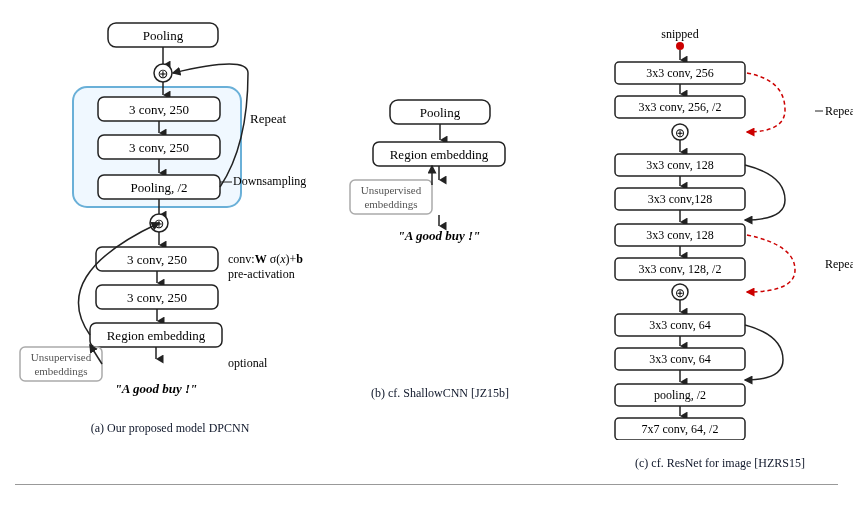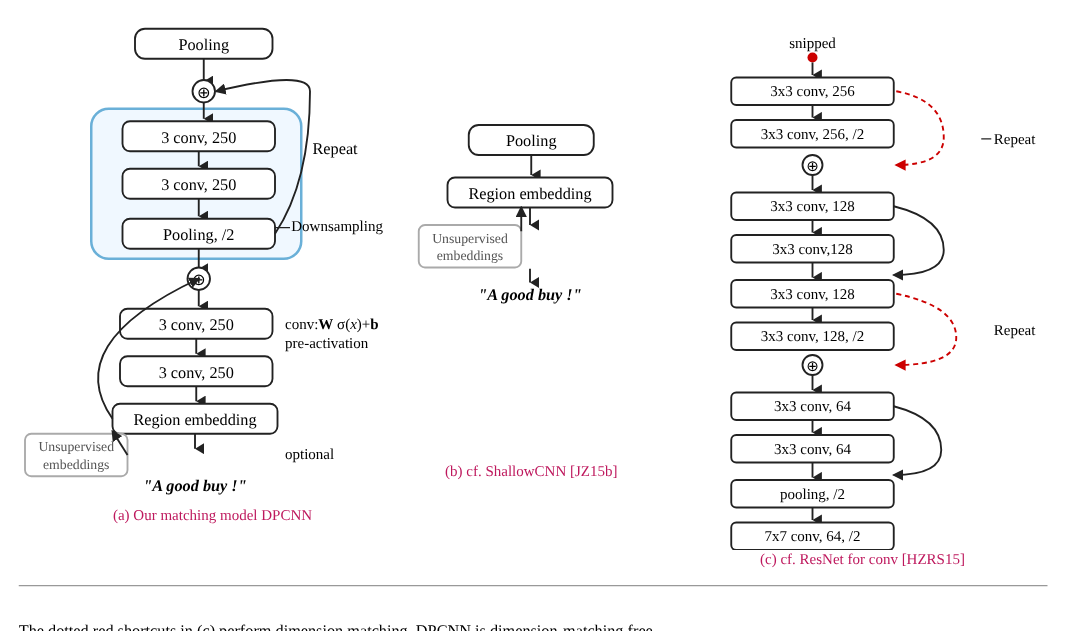--- a/index.html
+++ b/index.html
@@ -15,38 +15,38 @@
       display: flex;
       flex-direction: column;
       align-items: flex-start;
       width: 100%;
     }
     .diagrams-row {
       display: flex;
       flex-direction: row;
       align-items: flex-start;
       width: 100%;
-      gap: 0px;
+      gap: 15px;
       padding-bottom: 5px;
     }
     
     .diagram-a {
       position: relative;
       width: 310px;
       flex-shrink: 0;
       display: flex;
       flex-direction: column;
       align-items: center;
       padding-top: 5px;
     }
     .caption-label {
       font-size: 12px;
       text-align: center;
-      margin-top: 0;
-      color: #be185d;
+      margin-top: 16px;
+      color: #0f172a;
     }
     
     .diagram-b {
       width: 200px;
       flex-shrink: 0;
       display: flex;
       flex-direction: column;
       align-items: center;
       padding-top: 80px;
     }
@@ -148,21 +148,21 @@
 
         <defs>
           <marker id="arrowDown" markerWidth="6" markerHeight="6" refX="3" refY="5" orient="auto">
             <path d="M0,0 L6,0 L3,5 Z" fill="#222"></path>
           </marker>
           <marker id="arrowEnd" markerWidth="6" markerHeight="6" refX="5" refY="3" orient="auto">
             <path d="M0,0 L6,3 L0,6 Z" fill="#222"></path>
           </marker>
         </defs>
       </svg>
-      <div class="caption-label">(a) Our matching model DPCNN</div>
+      <div class="caption-label">(a) Our proposed model DPCNN</div>
     </div>
 
     <div class="diagram-b">
       <svg width="190" height="280">
         <defs>
           <marker id="arrowDownB" markerWidth="6" markerHeight="6" refX="3" refY="5" orient="auto">
             <path d="M0,0 L6,0 L3,5 Z" fill="#222"></path>
           </marker>
           <marker id="arrowEndB" markerWidth="6" markerHeight="6" refX="5" refY="3" orient="auto">
             <path d="M0,0 L6,3 L0,6 Z" fill="#222"></path>
@@ -275,21 +275,21 @@
         <text x="125" y="379" text-anchor="middle" font-family="Times New Roman" font-size="12">pooling, /2</text>
 
         <line x1="125" y1="386" x2="125" y2="396" stroke="#222" stroke-width="1.5" marker-end="url(#arrowDownC)"></line>
 
         <rect x="60" y="398" width="130" height="22" rx="4" fill="white" stroke="#222" stroke-width="1.5"></rect>
         <text x="125" y="413" text-anchor="middle" font-family="Times New Roman" font-size="12">7x7 conv, 64, /2</text>
 
         <text x="125" y="438" text-anchor="middle" font-family="Times New Roman" font-size="12">image</text>
         <line x1="125" y1="420" x2="125" y2="428" stroke="#222" stroke-width="1.5" marker-end="url(#arrowDownC)"></line>
       </svg>
-      <div class="caption-label">(c) cf. ResNet for conv [HZRS15]</div>
+      <div class="caption-label">(c) cf. ResNet for image [HZRS15]</div>
     </div>
 
   </div>
 
   <div class="figure-caption">
     <br>
     <span>The dotted red shortcuts in (c) perform dimension matching. DPCNN is dimension-matching free.</span>
   </div>
 </div>
 

